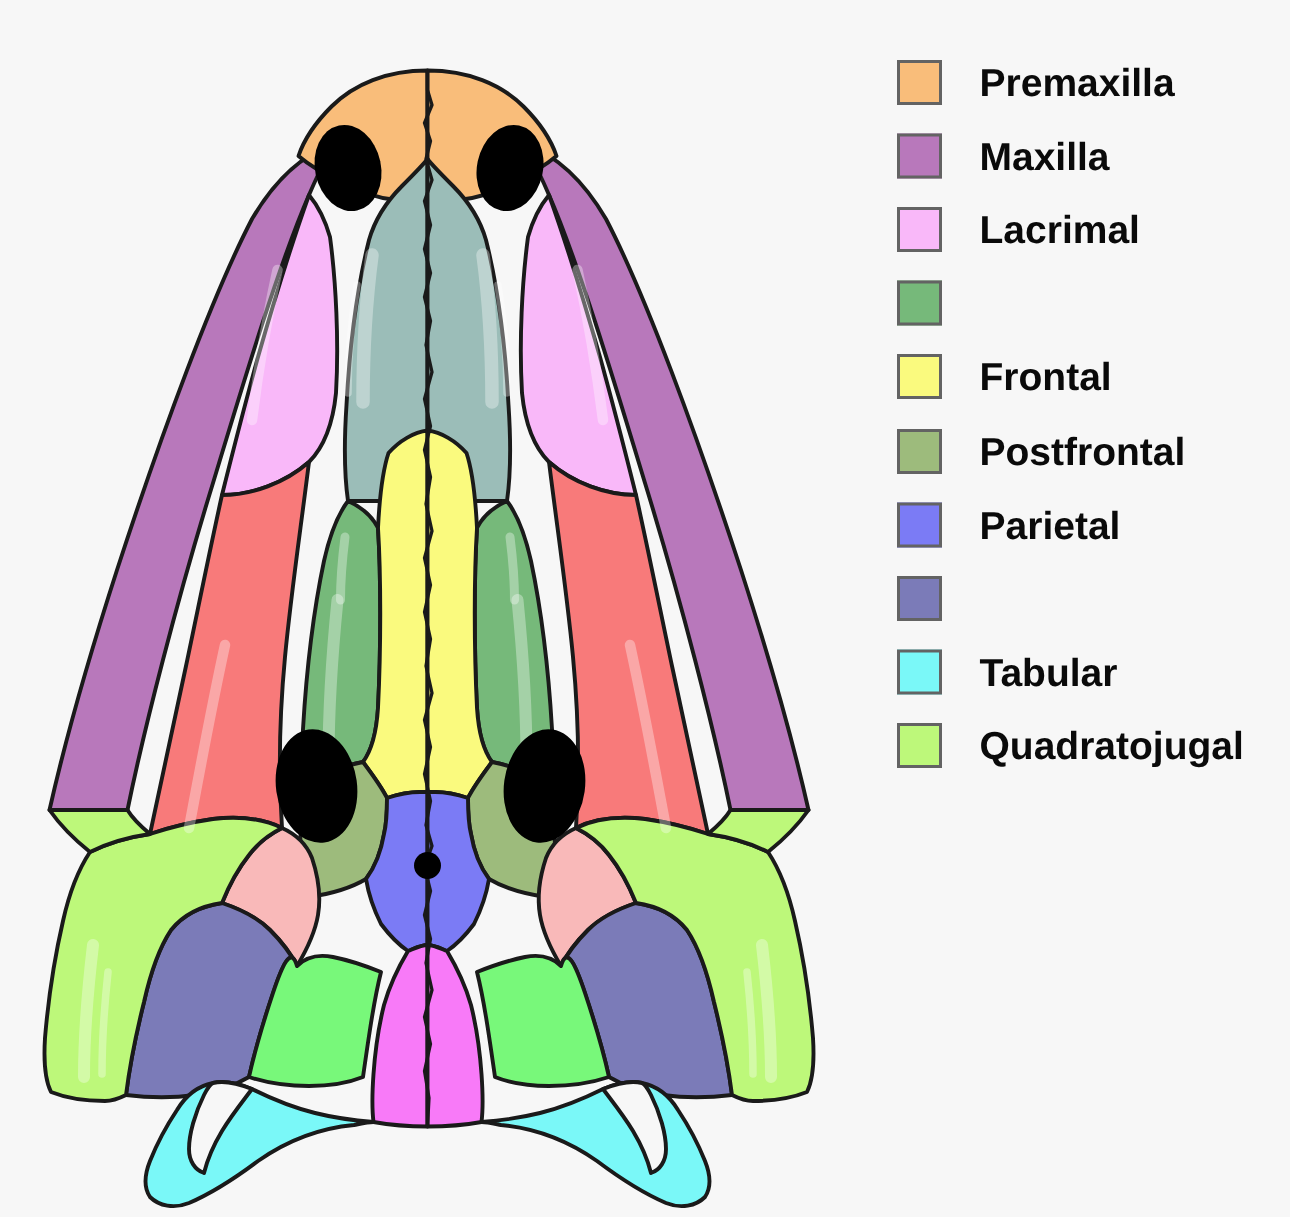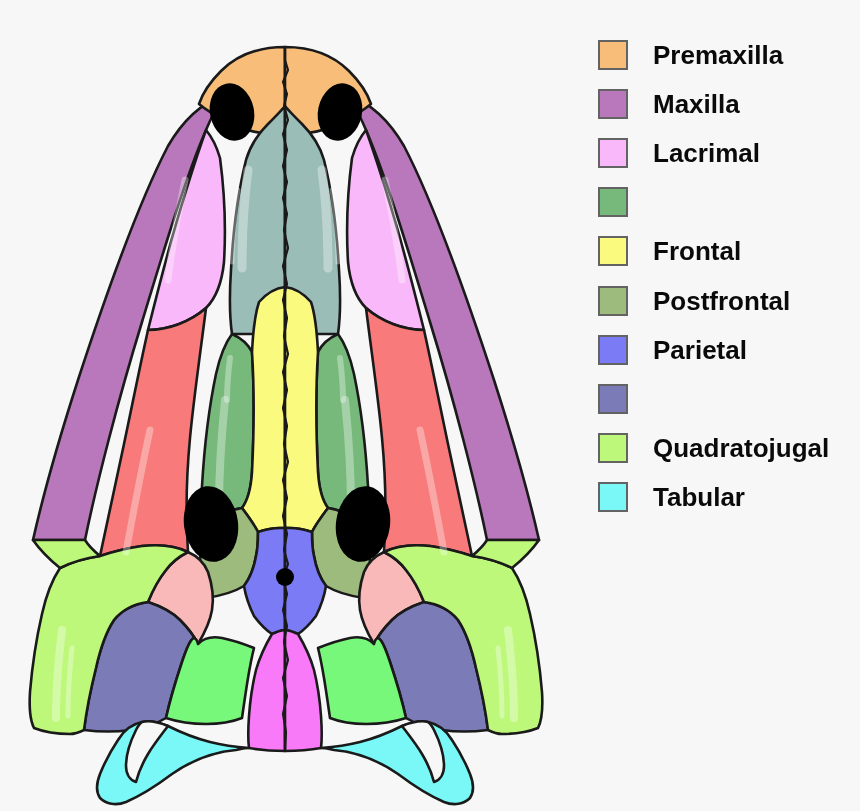--- a/index.html
+++ b/index.html
@@ -398,22 +398,22 @@
       <span class="legend-label">Postfrontal</span>
     </div>
     <div class="legend-entry">
       <span class="legend-swatch" style="background-color: rgb(123, 123, 245);"></span>
       <span class="legend-label">Parietal</span>
     </div>
     <div class="legend-entry">
       <span class="legend-swatch" style="background-color: rgb(123, 123, 184);"></span>
     </div>
     <div class="legend-entry">
+      <span class="legend-swatch" style="background-color: rgb(122, 248, 248);"></span>
+      <span class="legend-label">Tabular</span>
+    </div>
+    <div class="legend-entry">
       <span class="legend-swatch" style="background-color: rgb(189, 248, 122);"></span>
       <span class="legend-label">Quadratojugal</span>
     </div>
-    <div class="legend-entry">
-      <span class="legend-swatch" style="background-color: rgb(122, 248, 248);"></span>
-      <span class="legend-label">Tabular</span>
-    </div>
   </div>
 
 </div>
 
 </body></html>

